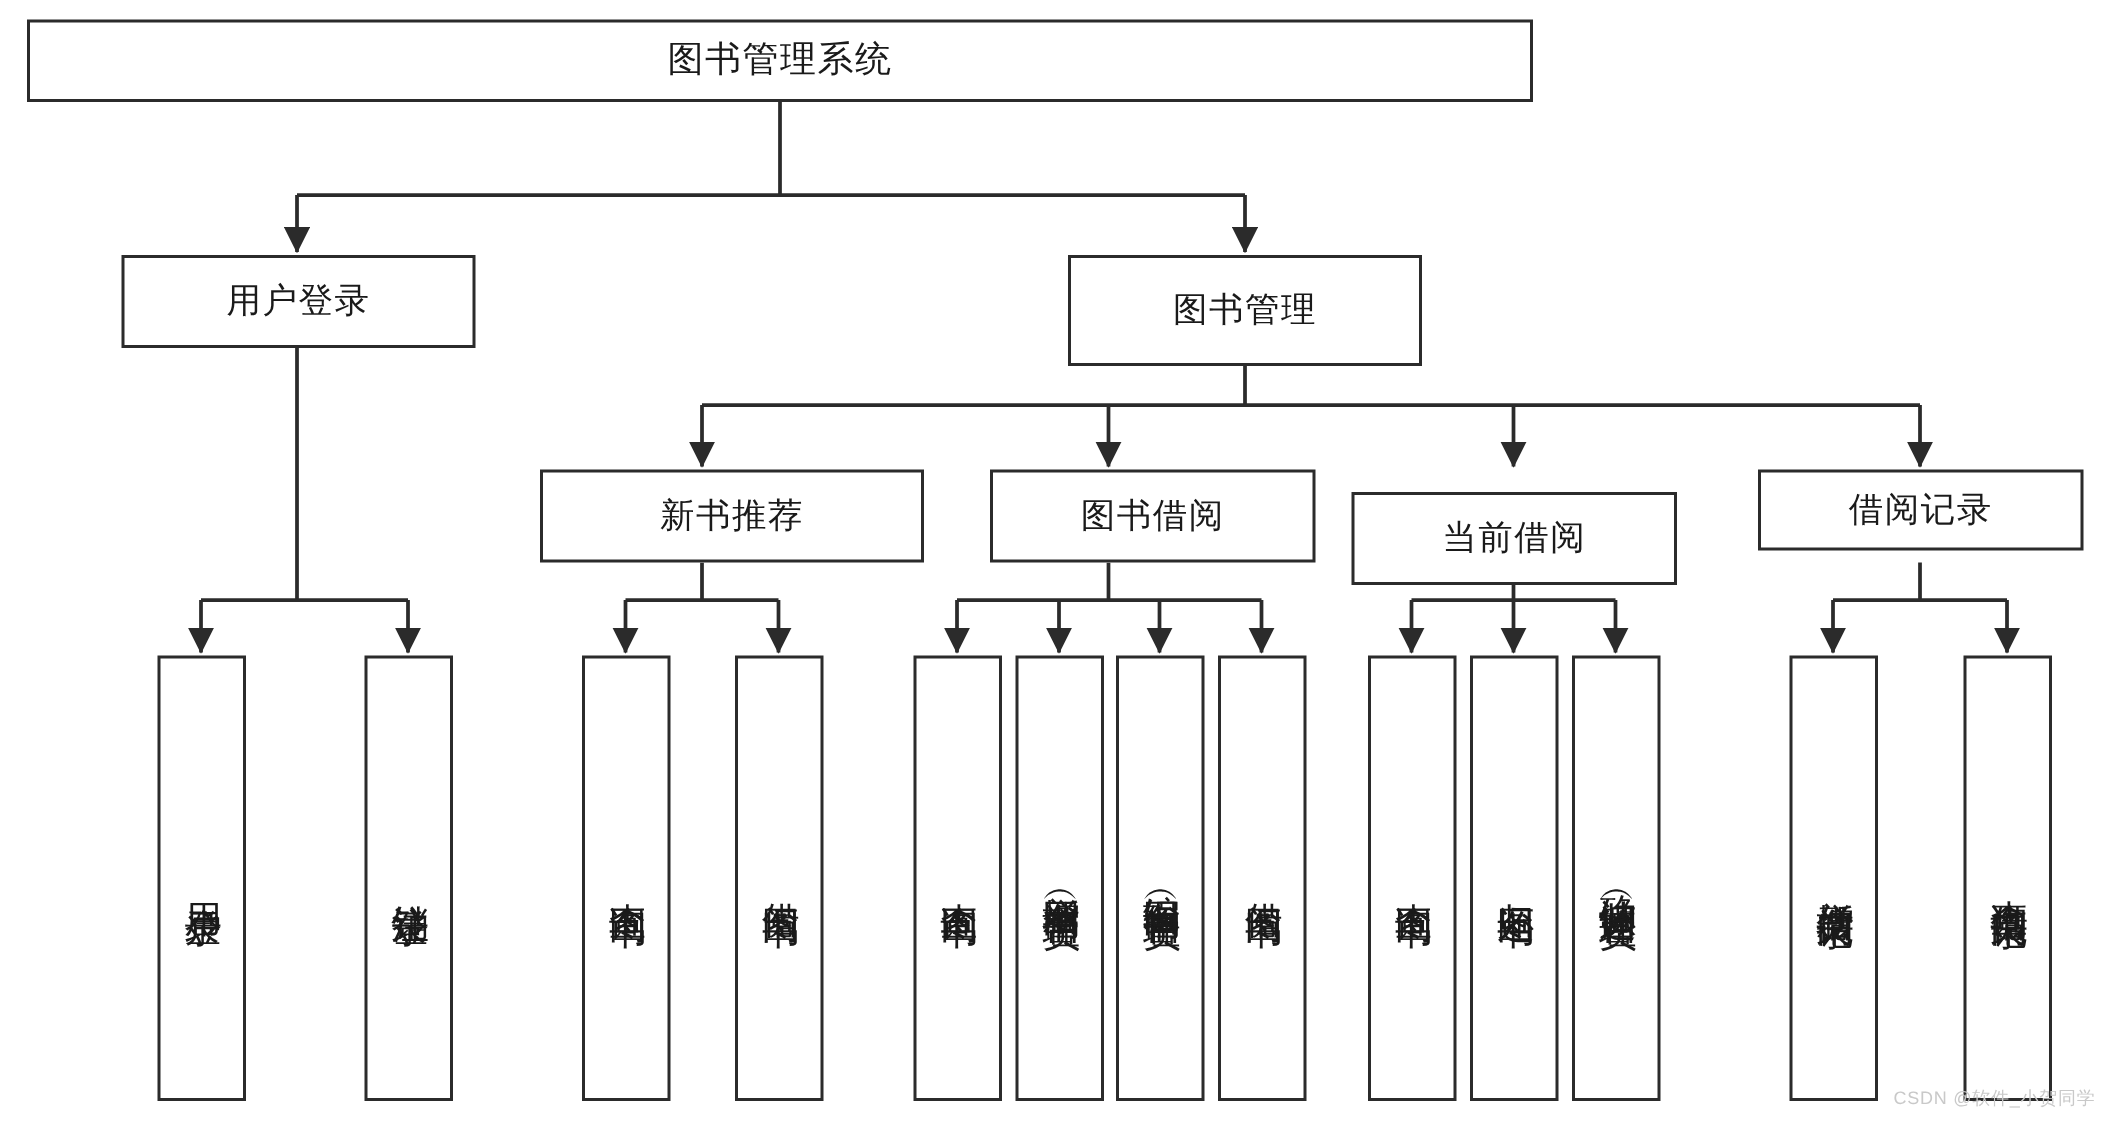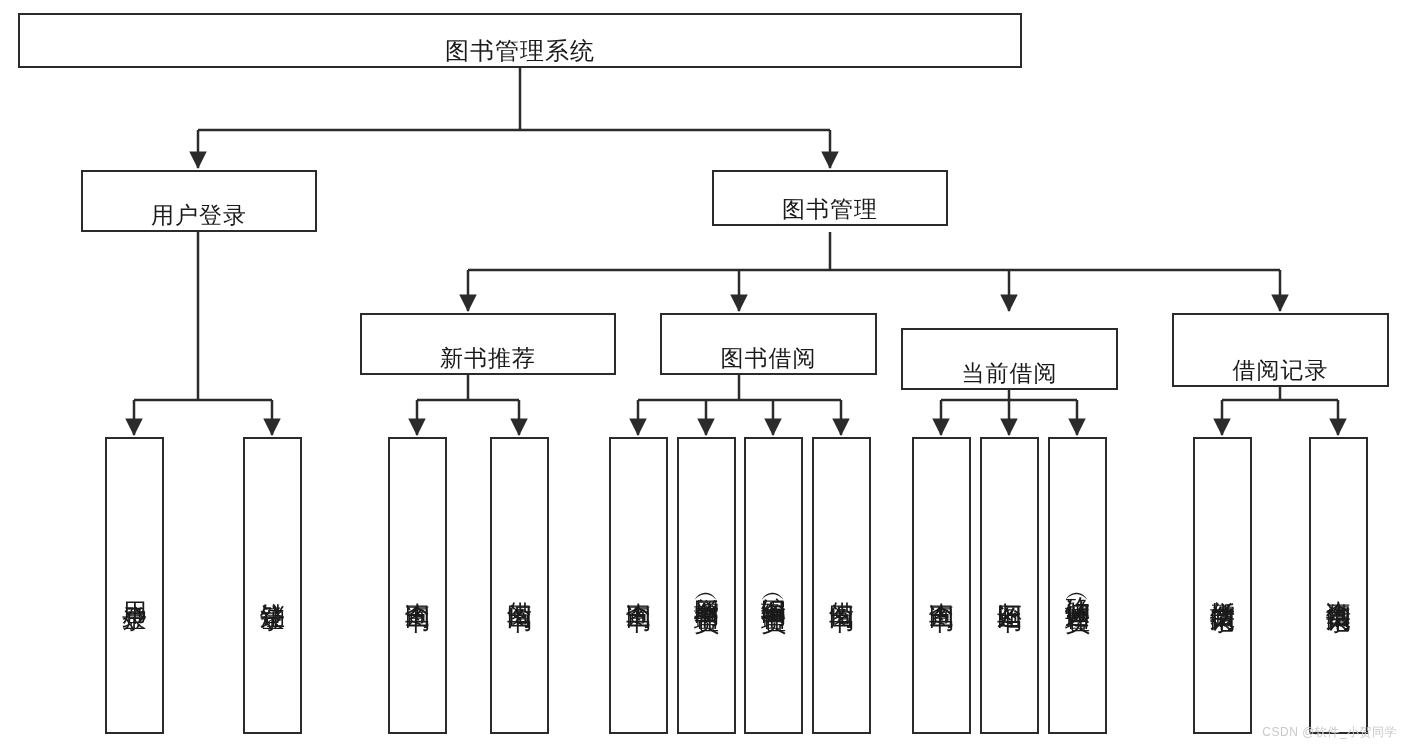--- a/index.html
+++ b/index.html
@@ -31,21 +31,20 @@
     border: 2px solid #2b2b2b;
     display: flex;
     align-items: center;
     justify-content: center;
     color: #1a1a1a;
   }
   .node.horiz {
     font-size: 23px;
     letter-spacing: 1px;
     line-height: 1.2;
-    align-items: flex-end;
   }
   .node.root {
     font-size: 24px;
   }
   .node.vert {
     align-items: center;
     justify-content: center;
   }
   .vlabel {
     writing-mode: vertical-rl;
@@ -126,37 +125,37 @@
   </svg>
 
   <div class="node horiz root" style="left:18px; top:13px; width:1004px; height:55px;">
     <span>图书管理系统</span>
   </div>
 
   <div class="node horiz" style="left:81px; top:170px; width:236px; height:62px;">
     <span>用户登录</span>
   </div>
 
-  <div class="node horiz" style="left:712px; top:170px; width:236px; height:56px;">
+  <div class="node horiz" style="left:712px; top:170px; width:236px; height:74px;">
     <span>图书管理</span>
   </div>
 
   <div class="node horiz" style="left:360px; top:313px; width:256px; height:62px;">
     <span>新书推荐</span>
   </div>
 
   <div class="node horiz" style="left:660px; top:313px; width:217px; height:62px;">
     <span>图书借阅</span>
   </div>
 
   <div class="node horiz" style="left:901px; top:313px; width:217px; height:62px;margin-top:15px;">
     <span>当前借阅</span>
   </div>
 
-  <div class="node horiz" style="left:1172px; top:313px; width:217px; height:74px;">
+  <div class="node horiz" style="left:1172px; top:313px; width:217px; height:54px;">
     <span>借阅记录</span>
   </div>
 
   <div class="node vert" style="left:105px; top:437px; width:59px; height:297px;">
     <span class="vlabel">用户登录</span>
   </div>
   <div class="node vert" style="left:243px; top:437px; width:59px; height:297px;">
     <span class="vlabel">注销登录</span>
   </div>
 

